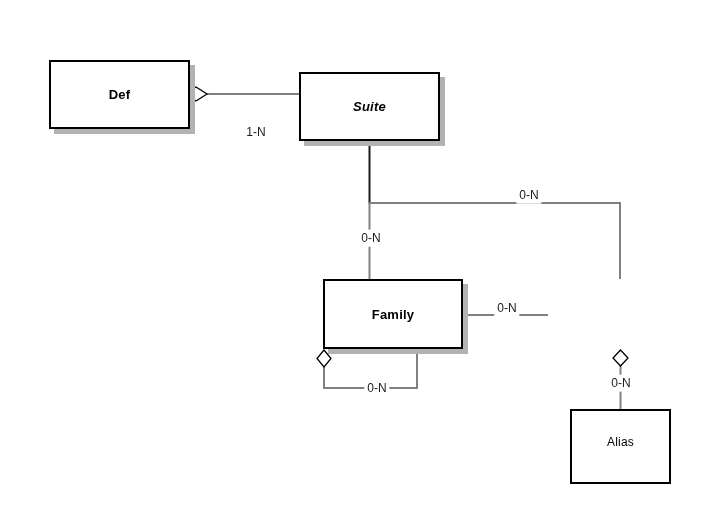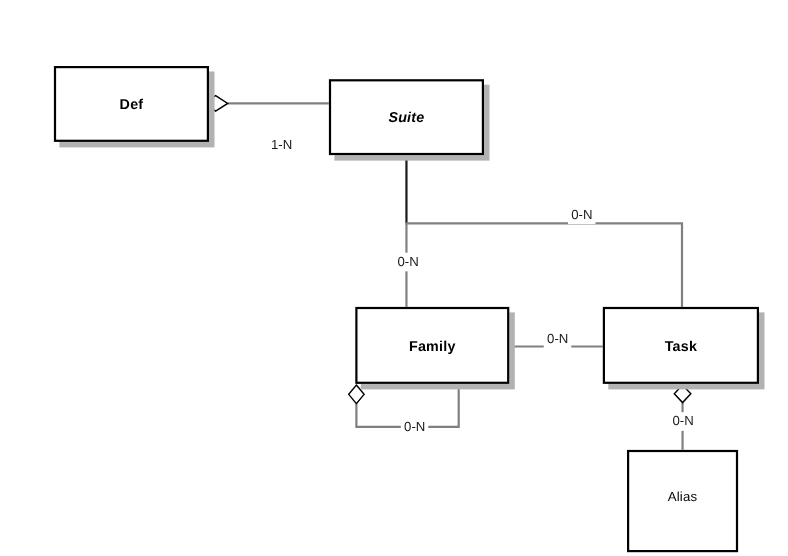--- a/index.html
+++ b/index.html
@@ -75,25 +75,22 @@
   </div>
 
   <div class="entity" style="left:299px;top:72px;width:141px;height:69px;font-style:italic;">
     <span class="entity-label">Suite</span>
   </div>
 
   <div class="entity" style="left:300px;top:279px;width:140px;height:70px;margin-left:23px;">
     <span class="entity-label">Family</span>
   </div>
 
-  <div class="entity" style="left:548px;top:279px;width:142px;height:70px;">
-    <span class="entity-label">Task</span>
-  </div>
 
-  <div class="entity plain" style="left:570px;top:409px;width:101px;height:93px;">
+  <div class="entity plain" style="left:570px;top:409px;width:101px;height:75px;">
     <span class="entity-label">Alias</span>
   </div>
 
   <span class="card" style="left:256px;top:95px;margin-top:37px;">1-N</span>
 
   <span class="card" style="left:371px;top:238px;">0-N</span>
 
   <span class="card" style="left:529px;top:195px;">0-N</span>
 
   <span class="card" style="left:507px;top:308px;">0-N</span>

